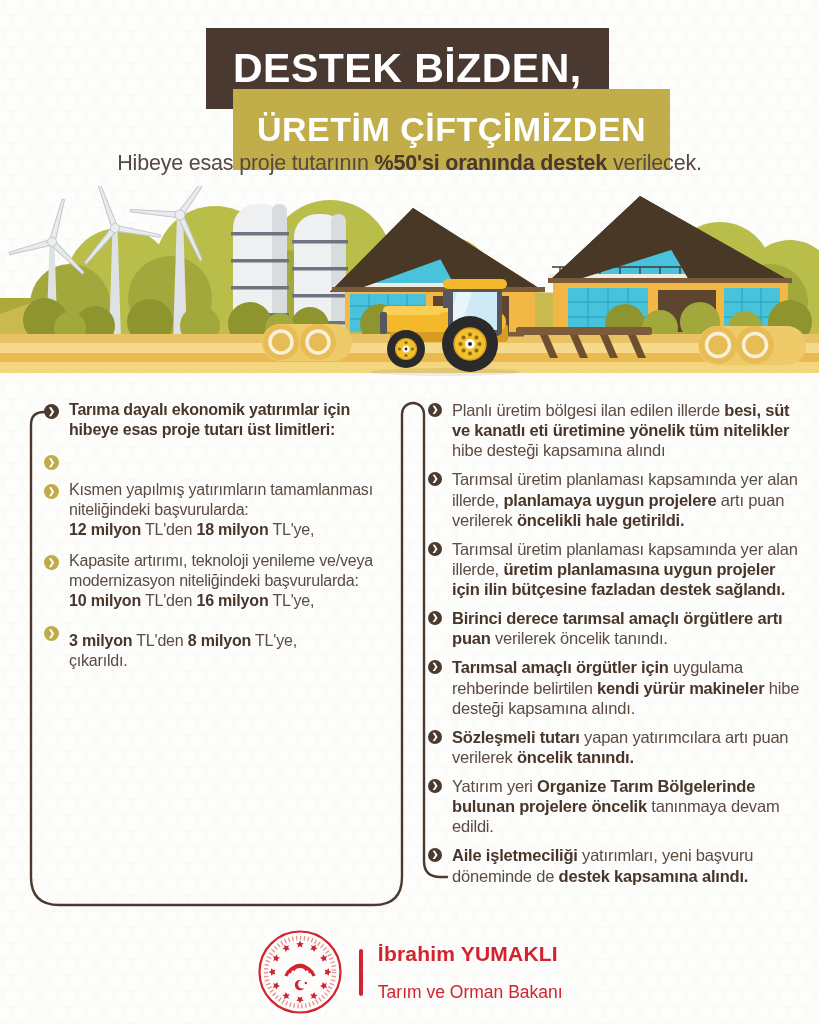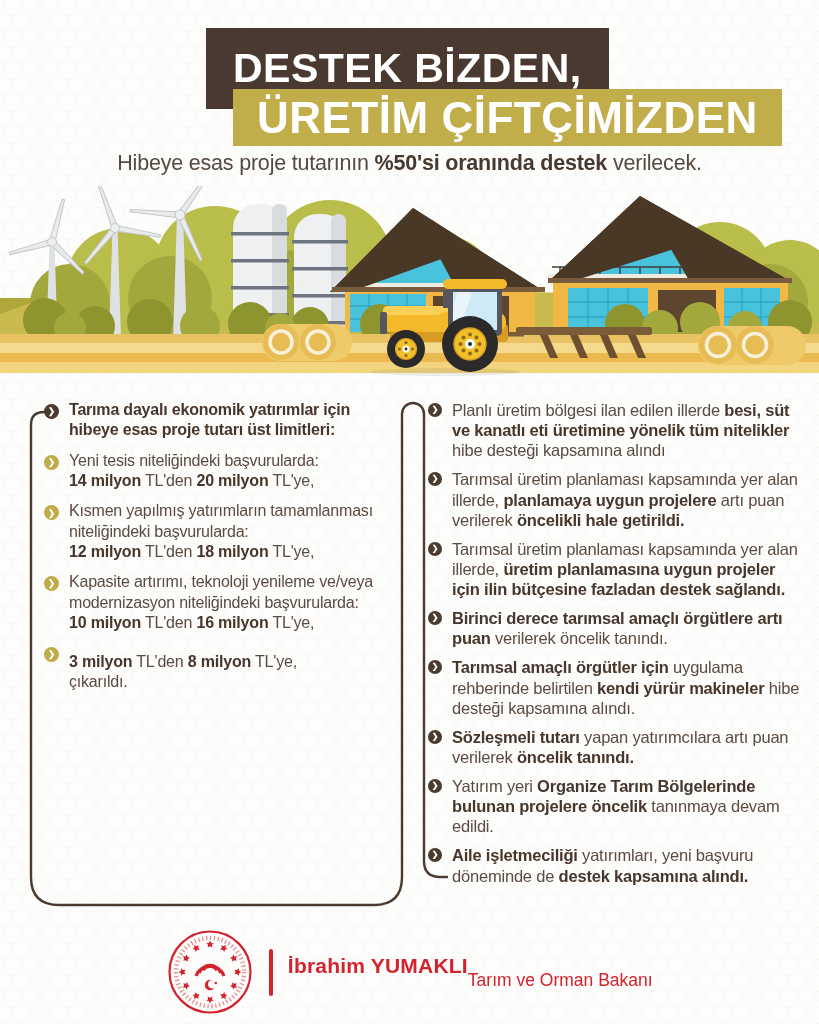--- a/index.html
+++ b/index.html
@@ -13,21 +13,21 @@
       #fdfdfc;
   }
   
   .banner{position:absolute; color:#fff; font-weight:700; white-space:nowrap;}
   .banner-1{
     left:206px; top:28px; height:61px; line-height:61px;
     background:#4a3930; font-size:41px; padding:10px 27px; letter-spacing:.5px;
   }
   .banner-2{
     left:233px; top:89px; height:57px; line-height:57px;
-    background:#c1ae4b; font-size:44px; padding:0 24px; letter-spacing:.5px;
+    background:#c1ae4b; font-size:34px; padding:12px 24px; letter-spacing:.5px;
   }
   .subtitle{
     position:absolute; top:151px; left:0; width:100%; text-align:center;
     font-size:21.5px; color:#564a40; letter-spacing:-.2px;
   }
   .subtitle strong{color:#49382d; font-weight:700;}
   
   .scene{position:absolute; left:0; top:186px;}
   
   .connector{position:absolute; left:0; top:396px; pointer-events:none;}
@@ -51,21 +51,21 @@
   .col-right .itext{font-size:16.5px; line-height:1.22; color:#5b4b40;}
   .extra{margin-top:9px; font-weight:400; color:#5b4b40;}
   .extra strong{color:#48362b;}
   
   .footer{
     position:absolute; left:0; top:928px; width:100%;
     display:flex; align-items:center; justify-content:center; gap:15px;
   }
   .seal{flex:0 0 auto;}
   .red-divider{width:3.5px; height:47px; background:#d2232e; border-radius:2px;}
-  .minister{display:flex; flex-direction:row; justify-content:center;}
+  .minister{display:flex; flex-direction:column; justify-content:center;}
   .minister-name{font-size:21px; font-weight:700; color:#d2232e; letter-spacing:.2px;}
   .minister-title{font-size:17.5px; color:#d2232e; margin-top:16px;}
 </style>
 </head>
 <body>
 
 <div class="page">
 
   <div class="banner banner-1">DESTEK BİZDEN,</div>
   <div class="banner banner-2">ÜRETİM ÇİFTÇİMİZDEN</div>
@@ -314,21 +314,20 @@
              L 402 18 A 11 11 0 0 1 424 18 L 424 465 Q 424 481 440 481 L 447 481" fill="none" stroke="#4a3a2f" stroke-width="2.4" stroke-linecap="round"></path>
   </svg>
 
   <ul class="col col-left">
     <li class="item bold-item">
       <span class="bullet brown">❯</span>
       <div class="itext">Tarıma dayalı ekonomik yatırımlar için hibeye esas proje tutarı üst limitleri:</div>
     </li>
     <li class="item">
       <span class="bullet olive">❯</span>
-      <div class="itext">Yeni tesis niteliğindeki başvurularda:<br><strong>14 milyon</strong> TL'den <strong>20 milyon</strong> TL'ye,</div>
     </li>
     <li class="item">
       <span class="bullet olive">❯</span>
       <div class="itext">Kısmen yapılmış yatırımların tamamlanması niteliğindeki başvurularda:<br><strong>12 milyon</strong> TL'den <strong>18 milyon</strong> TL'ye,</div>
     </li>
     <li class="item">
       <span class="bullet olive">❯</span>
       <div class="itext">Kapasite artırımı, teknoloji yenileme ve/veya modernizasyon niteliğindeki başvurularda:<br><strong>10 milyon</strong> TL'den <strong>16 milyon</strong> TL'ye,</div>
     </li>
     <li class="item bold-item">

